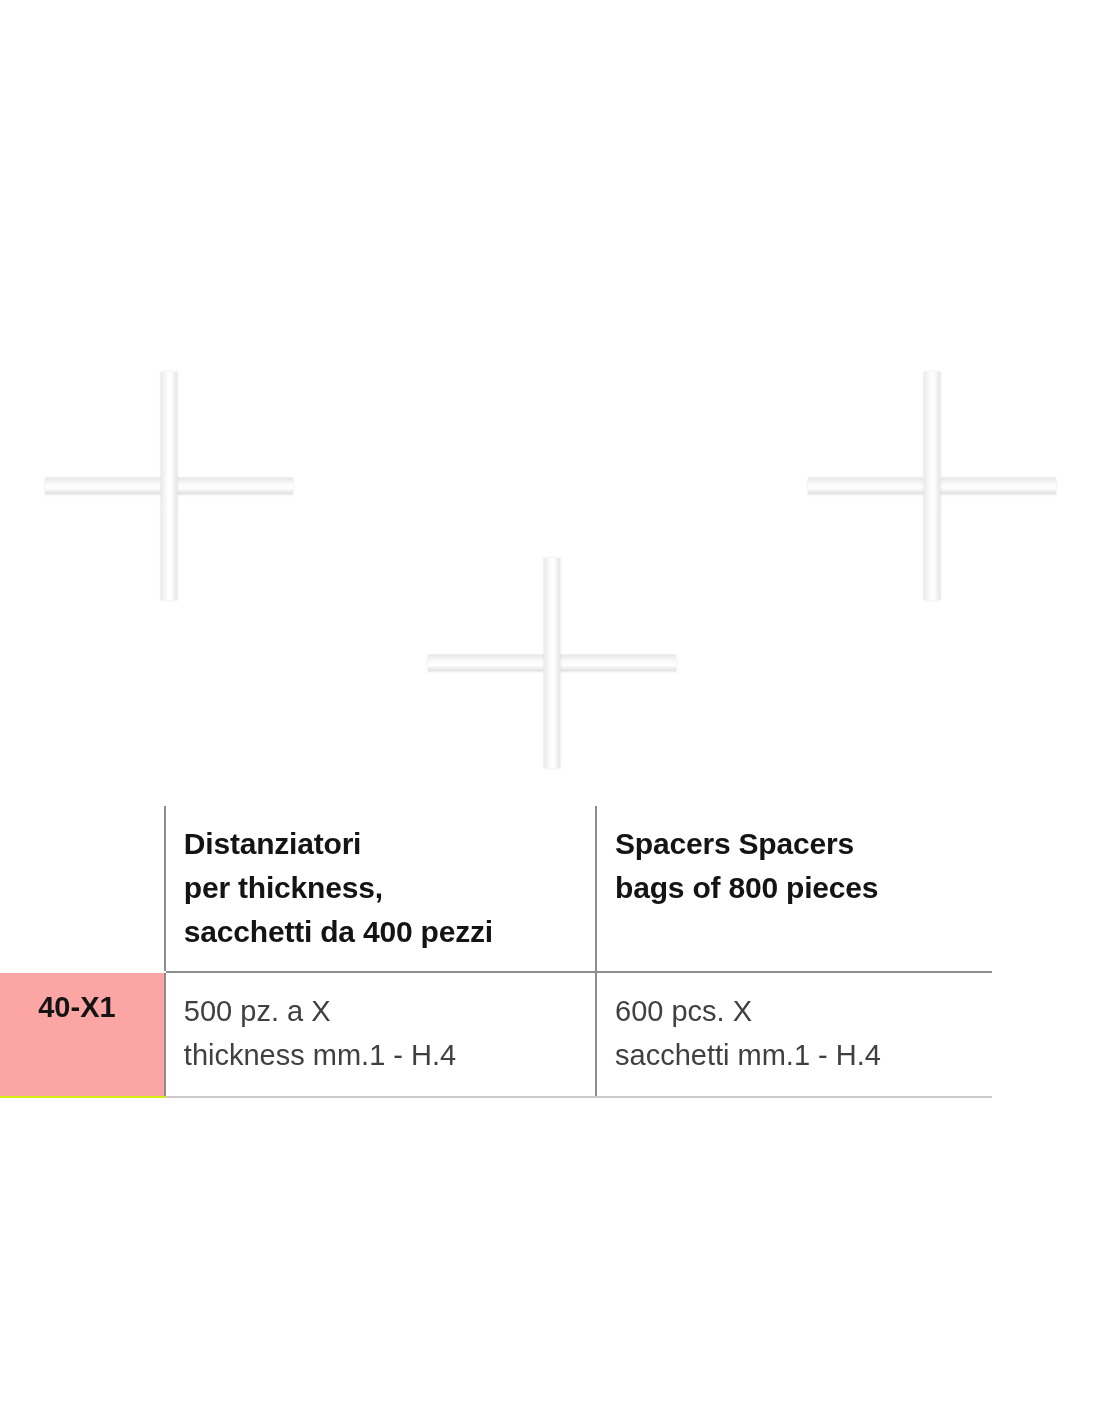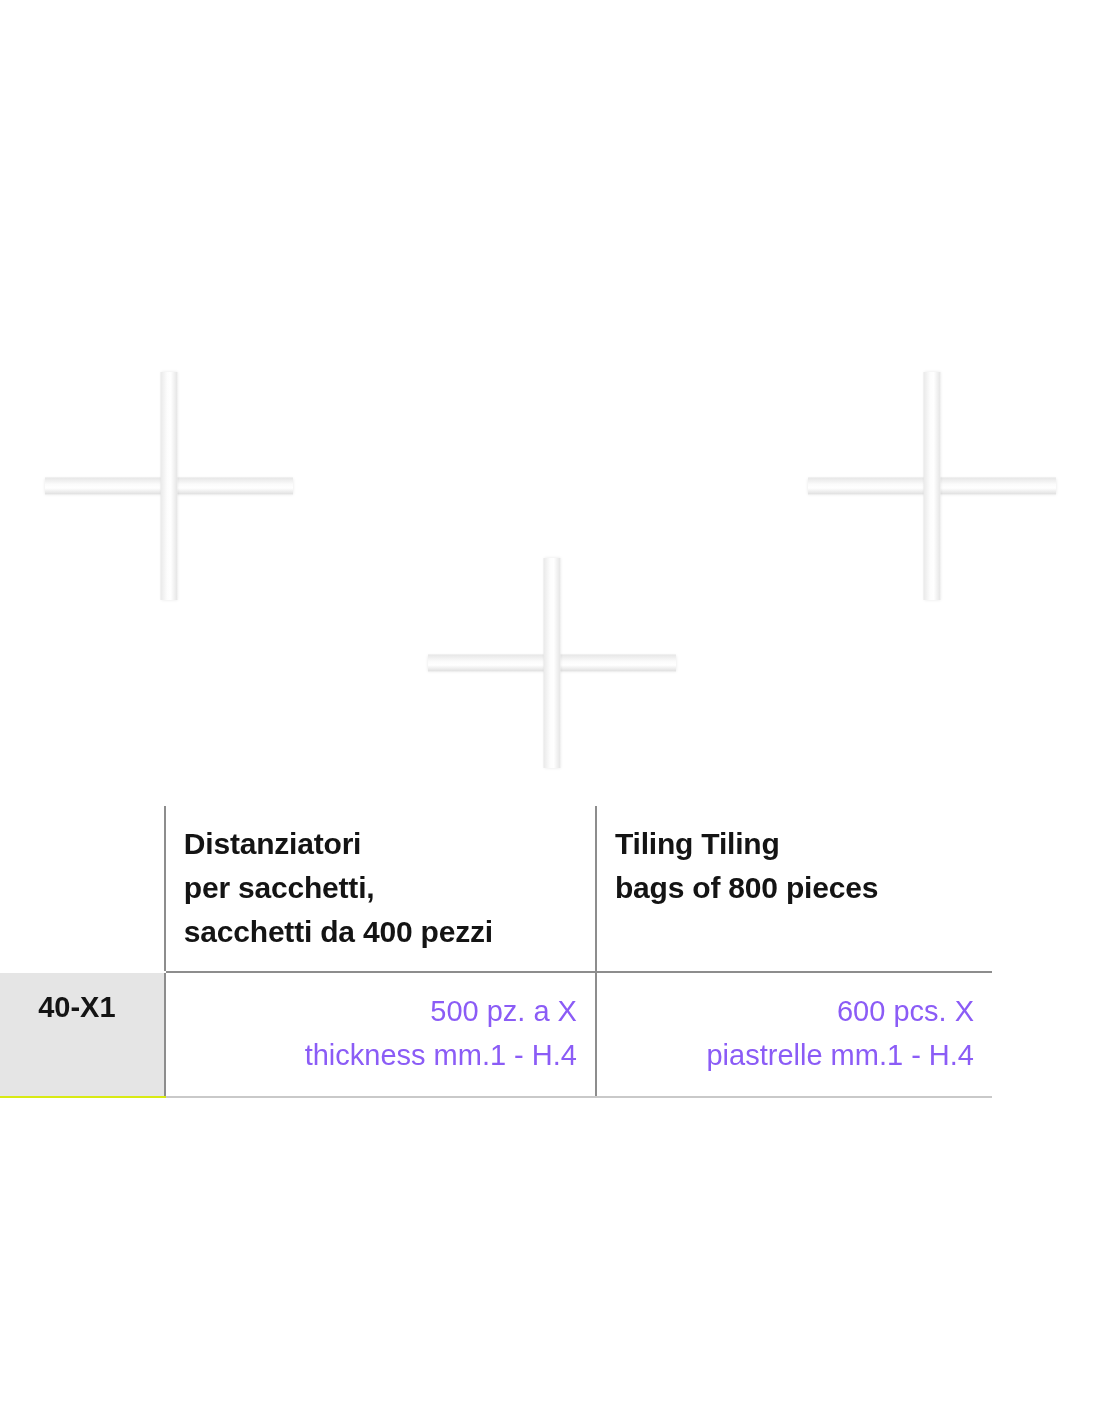--- a/index.html
+++ b/index.html
@@ -92,36 +92,35 @@
 
   .head-text {
     font-weight: bold;
     font-size: 30px;
     line-height: 1.46;
     letter-spacing: -0.2px;
     color: #141414;
   }
 
   .body-row .code-cell {
-    background: #e5e5e5;
+    background: #fca5a5;
     text-align: center;
     font-weight: bold;
     font-size: 29px;
     color: #141414;
     padding: 18px 10px 20px 0;
   }
   .body-row .it-cell,
   .body-row .en-cell {
     border-left: 2px solid #8d8d8d;
   }
   .body-text {
     font-size: 29px;
     line-height: 1.52;
-    color: #8b5cf6;
-    text-align: right;
+    color: #404040;
   }
   .body-row td {
     border-bottom: 2px solid #c9c9c9;
   }
   .body-row .code-cell {
     border-bottom: 2px solid #d8ea13;
   }
 </style>
 </head>
 <body>
@@ -150,41 +149,41 @@
     <col class="c-code">
     <col class="c-it">
     <col class="c-en">
   </colgroup>
   <tbody>
     <tr class="head-row">
       <td class="code-cell"></td>
       <td class="it-cell">
         <div class="cell-pad">
           <div class="head-text">Distanziatori</div>
-          <div class="head-text">per sacchetti,</div>
+          <div class="head-text">per thickness,</div>
           <div class="head-text">sacchetti da 400 pezzi</div>
         </div>
       </td>
       <td class="en-cell">
         <div class="cell-pad">
-          <div class="head-text">Tiling Tiling</div>
+          <div class="head-text">Spacers Spacers</div>
           <div class="head-text">bags of 800 pieces</div>
         </div>
       </td>
     </tr>
 
     <tr class="body-row">
       <td class="code-cell">40-X1</td>
       <td class="it-cell">
         <div class="cell-pad">
           <div class="body-text">500 pz. a X</div>
           <div class="body-text">thickness  mm.1 - H.4</div>
         </div>
       </td>
       <td class="en-cell">
         <div class="cell-pad">
           <div class="body-text">600 pcs. X</div>
-          <div class="body-text">piastrelle mm.1 - H.4</div>
+          <div class="body-text">sacchetti mm.1 - H.4</div>
         </div>
       </td>
     </tr>
   </tbody>
 </table>
 
 </body></html>

